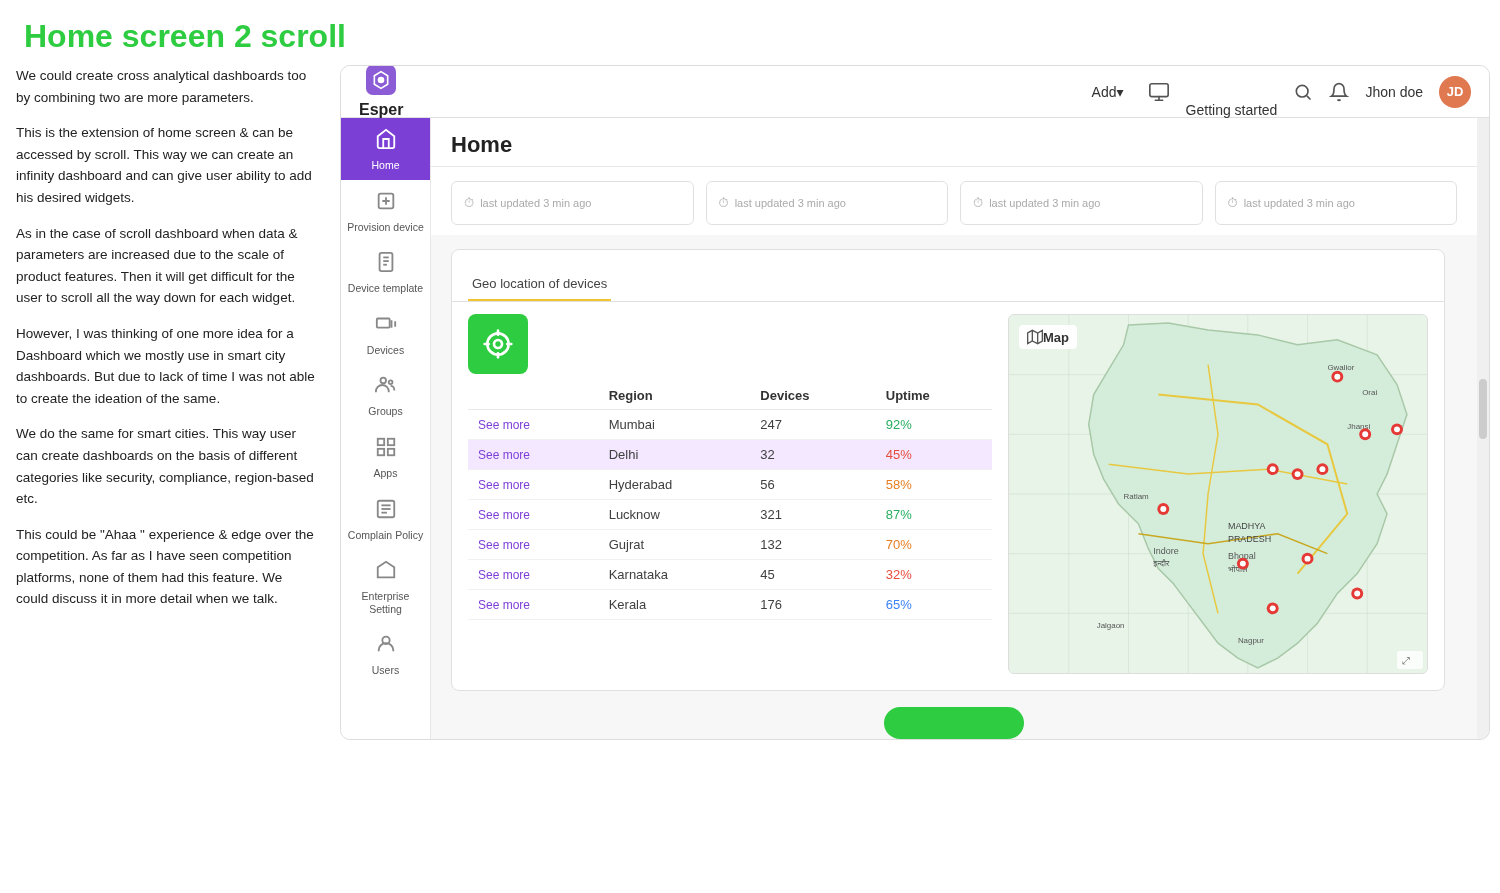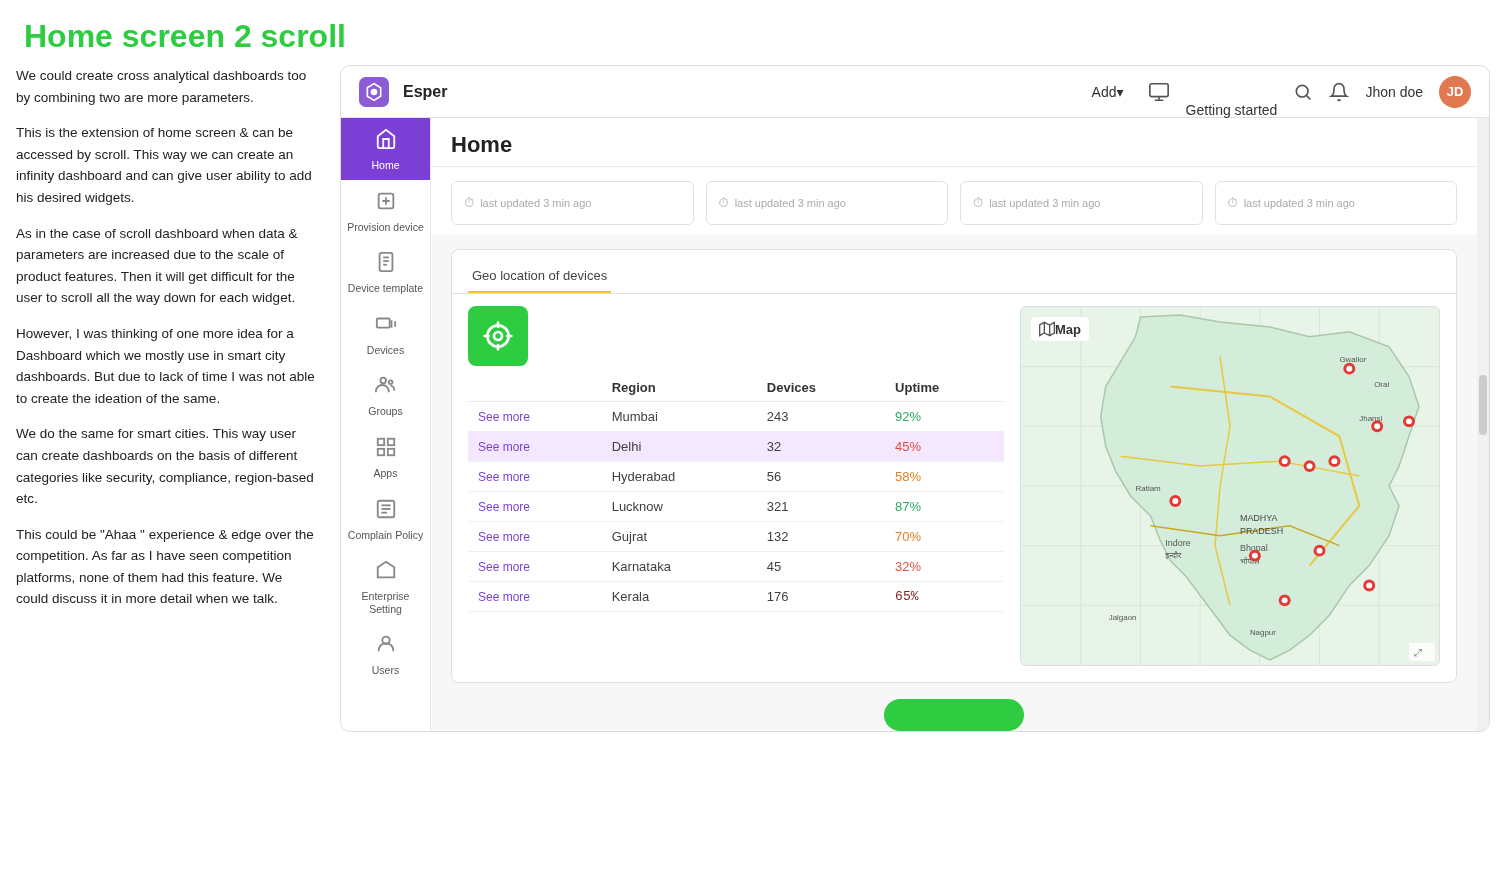--- a/index.html
+++ b/index.html
@@ -49,21 +49,22 @@
 
     .topbar-left {
       display: flex;
       align-items: center;
       gap: 8px;
     }
 
     .esper-logo {
       display: flex;
       align-items: center;
-      gap: 14px;
+      gap: 6px;
+      flex-direction: column;
     }
 
     .logo-icon {
       width: 30px;
       height: 30px;
     }
 
     .logo-text {
       font-size: 16px;
       font-weight: 600;
@@ -201,25 +202,25 @@
       padding: 8px 12px;
       background: #fff;
       min-height: 44px;
       display: flex;
       align-items: center;
       gap: 6px;
     }
 
     
     .geo-section {
-      margin: 14px 20px 0 20px;
+      margin: 14px 32px 0 20px;
       background: #fff;
       border: 1px solid #e0e0e0;
       border-radius: 8px;
-      padding: 8px 0 16px 0;
+      padding: 16px 0 16px 0;
     }
 
     .geo-tabs {
       display: flex;
       border-bottom: 1px solid #e0e0e0;
       padding: 0 16px;
     }
 
     .geo-tab {
       padding: 10px 4px 8px 4px;
@@ -543,21 +544,21 @@
                     <th style="color:#333;"></th>
                     <th>Region</th>
                     <th>Devices</th>
                     <th>Uptime</th>
                   </tr>
                 </thead>
                 <tbody id="geo-table-body">
                 <tr>
                       <td style="color: rgb(124, 63, 214); font-size: 12px; cursor: pointer;">See more</td>
                       <td>Mumbai</td>
-                      <td>243</td>
+                      <td>247</td>
                       <td style="color: rgb(39, 174, 96);">92%</td>
                     </tr>
                     <tr style="background: rgb(243, 232, 255);">
                       <td style="color: rgb(124, 63, 214); font-size: 12px; cursor: pointer;">See more</td>
                       <td>Delhi</td>
                       <td>32</td>
                       <td style="color: rgb(231, 76, 60);">45%</td>
                     </tr>
                     <tr>
                       <td style="color: rgb(124, 63, 214); font-size: 12px; cursor: pointer;">See more</td>
@@ -580,21 +581,21 @@
                     <tr>
                       <td style="color: rgb(124, 63, 214); font-size: 12px; cursor: pointer;">See more</td>
                       <td>Karnataka</td>
                       <td>45</td>
                       <td style="color: rgb(231, 76, 60);">32%</td>
                     </tr>
                     <tr>
                       <td style="color: rgb(124, 63, 214); font-size: 12px; cursor: pointer;">See more</td>
                       <td>Kerala</td>
                       <td>176</td>
-                      <td style="color: #7f1d1d; font-family: Liberation Mono, monospace;">65%</td>
+                      <td style="color: #3b82f6;">65%</td>
                     </tr>
                   </tbody>
               </table>
             </div>
 
             <div class="geo-map-side">
               <div class="map-container">
                 <div class="map-label">
                   <svg width="16" height="16" viewBox="0 0 24 24" fill="none" stroke="#555" stroke-width="2">
                       <polygon points="1 6 1 22 8 18 16 22 23 18 23 2 16 6 8 2 1 6"></polygon>

